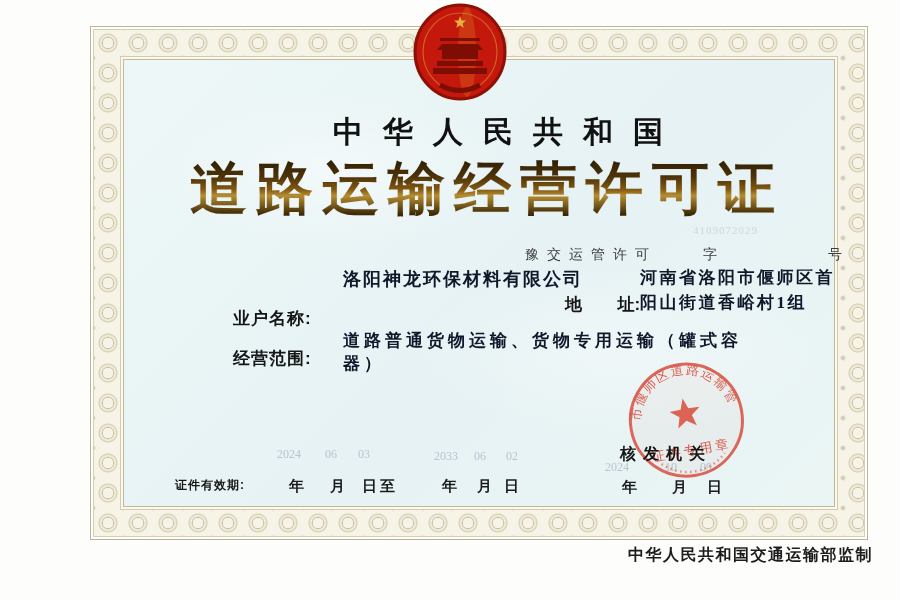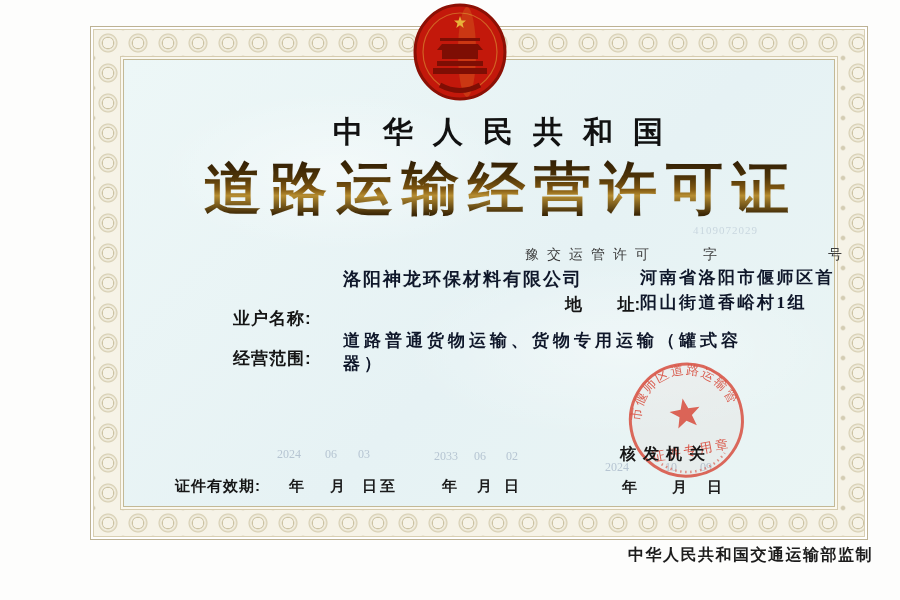--- a/index.html
+++ b/index.html
@@ -32,21 +32,21 @@
   }
   
   .country{
     left:90px;top:112px;width:776px;text-align:center;
     font-size:30px;font-weight:bold;color:#111;
     letter-spacing:20px;padding-left:30px;z-index:3;
   }
   .maintitle{
     left:90px;top:151px;width:776px;text-align:center;
     font-family:"Liberation Serif",serif;font-weight:bold;
-    font-size:57px;letter-spacing:9px;padding-left:23px;z-index:3;
+    font-size:57px;letter-spacing:9px;padding-left:9px;z-index:3;
     background:linear-gradient(180deg,#241504 8%,#4d3309 34%,#8a5f14 50%,#c79c3a 58%,#3a2607 82%,#1d1203 100%);
     -webkit-background-clip:text;background-clip:text;color:transparent;
     text-shadow:0 0 1px rgba(90,60,10,.15);
   }
   .lic{font-size:14px;color:#3c3c3c;letter-spacing:8px;font-weight:500;margin-left:20px;}
   .ghost{color:#b6c5d2;font-family:"Liberation Serif",serif;filter:blur(.4px);}
   .faded{color:#0f172a;font-family:"Liberation Serif",serif;font-weight:600;filter:blur(.35px);}
   .label{color:#151515;font-weight:bold;}
   .datechar{font-size:15px;font-weight:bold;color:#1a1a1a;}
   .ghostnum{font-size:12px;}
@@ -112,21 +112,21 @@
 </svg>
 
 <div class="abs label" style="left:620px;top:444px;font-size:16px;letter-spacing:7px;z-index:5;">核发机关</div>
 <div class="abs ghost ghostnum" style="left:605px;top:460px;">2024</div>
 <div class="abs ghost ghostnum" style="left:665px;top:460px;">10</div>
 <div class="abs ghost ghostnum" style="left:700px;top:460px;">09</div>
 <div class="abs datechar" style="left:622px;top:478px;">年</div>
 <div class="abs datechar" style="left:672px;top:478px;">月</div>
 <div class="abs datechar" style="left:707px;top:478px;">日</div>
 
-<div class="abs label" style="left:175px;top:477px;font-size:15px;letter-spacing:1px;">证件有效期:</div>
+<div class="abs label" style="left:175px;top:477px;font-size:12px;letter-spacing:1px;">证件有效期:</div>
 <div class="abs ghost ghostnum" style="left:277px;top:447px;">2024</div>
 <div class="abs ghost ghostnum" style="left:325px;top:447px;">06</div>
 <div class="abs ghost ghostnum" style="left:358px;top:447px;">03</div>
 <div class="abs datechar" style="left:289px;top:477px;">年</div>
 <div class="abs datechar" style="left:330px;top:477px;">月</div>
 <div class="abs datechar" style="left:362px;top:477px;">日</div>
 <div class="abs datechar" style="left:380px;top:477px;">至</div>
 <div class="abs ghost ghostnum" style="left:434px;top:449px;">2033</div>
 <div class="abs ghost ghostnum" style="left:474px;top:449px;">06</div>
 <div class="abs ghost ghostnum" style="left:506px;top:449px;">02</div>

